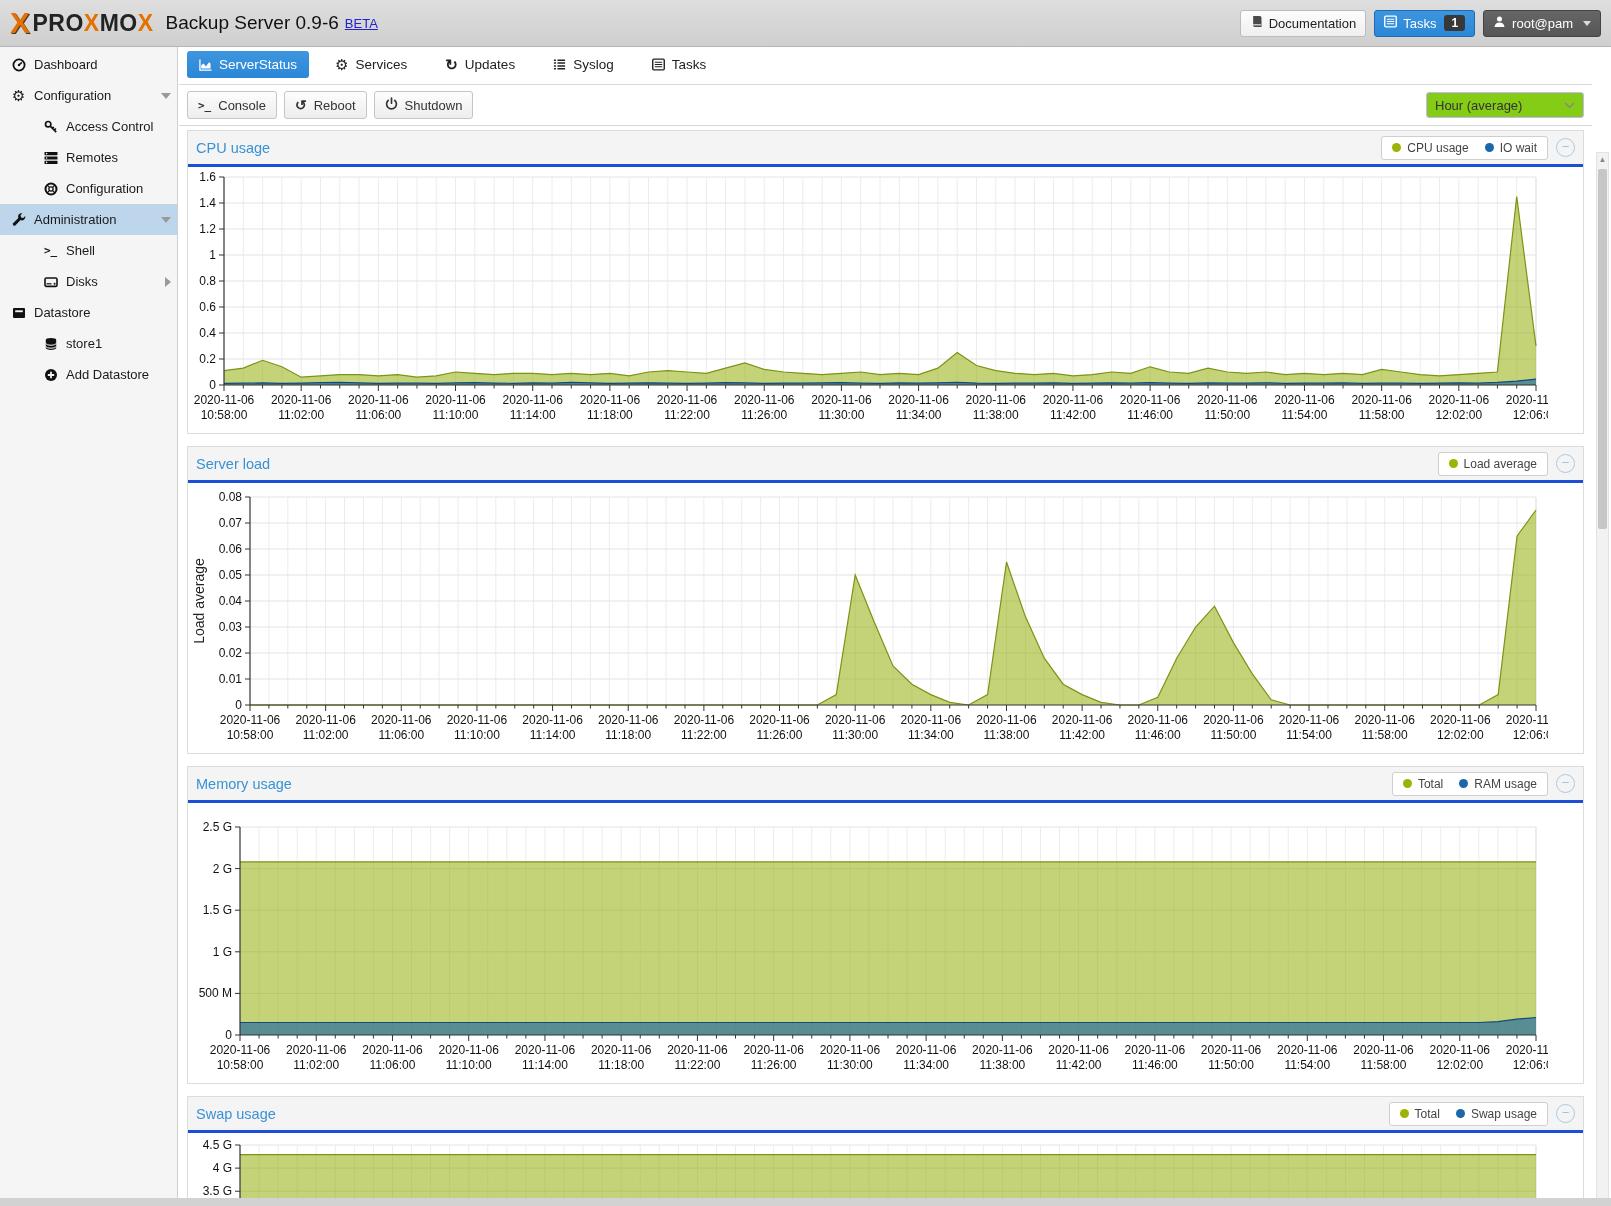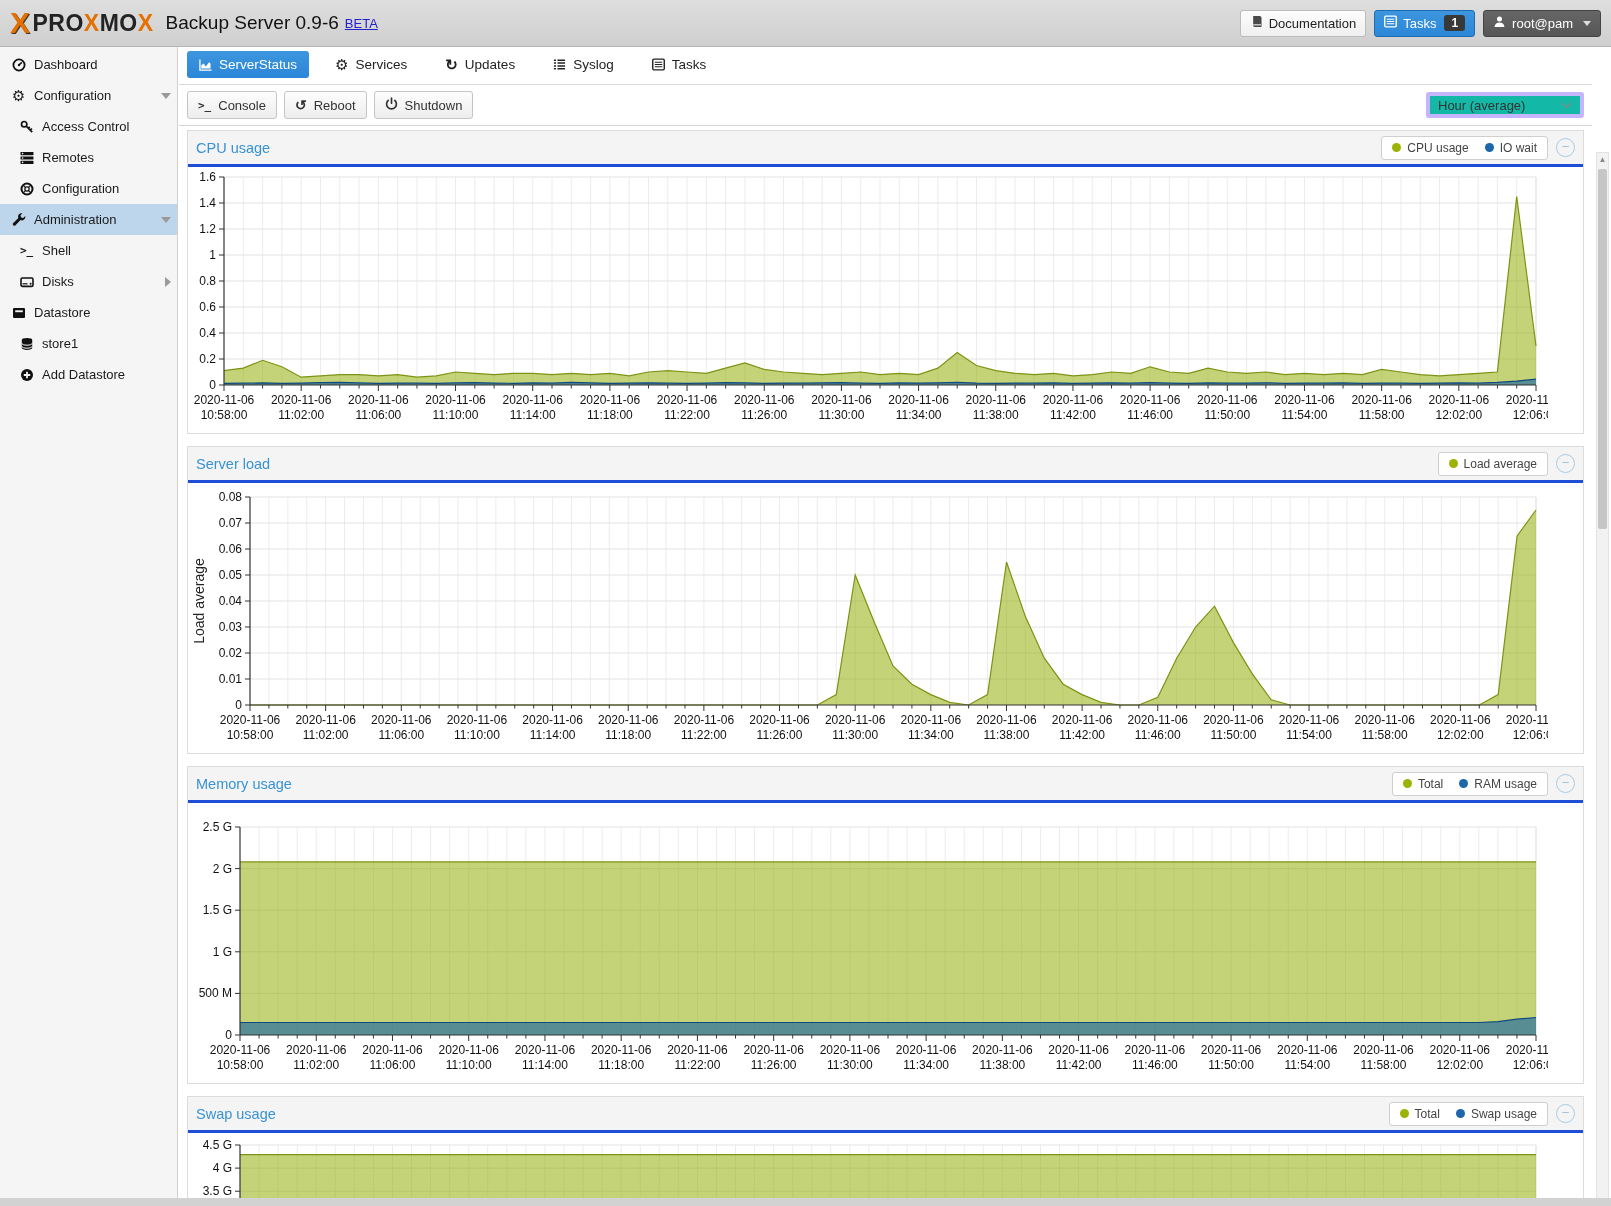--- a/index.html
+++ b/index.html
@@ -19,36 +19,36 @@
         border:1px solid #bcbcbc;background:linear-gradient(#fdfdfd,#efefef);color:#222;margin-left:8px;cursor:pointer;}
   .tbtn.blue{background:linear-gradient(#3d95dd,#2b87d8);border-color:#1c6ab0;color:#fff;}
   .tbtn.dark{background:linear-gradient(#666,#565656);border-color:#444;color:#fff;}
   .badge{background:#383838;color:#fff;font-size:12px;font-weight:bold;border-radius:3px;padding:1px 7px;margin-left:2px;}
   .caret{width:0;height:0;border-left:4px solid transparent;border-right:4px solid transparent;border-top:5px solid #ddd;margin-left:4px;}
   
   .sidebar{position:absolute;top:47px;left:0;width:178px;bottom:0;background:#f5f5f5;border-right:1px solid #d0d0d0;
            box-sizing:border-box;padding-top:2px;font-size:13px;}
   .nav{display:flex;align-items:center;height:31px;padding:0 6px 0 10px;cursor:pointer;color:#1a1a1a;position:relative;}
   .nav .ic{width:17px;display:inline-flex;justify-content:center;margin-right:7px;flex:0 0 17px;}
-  .nav.lvl1{padding-left:18px;}
+  .nav.lvl1{padding-left:42px;}
   .nav.sel{background:#bdd6ec;}
   .arr-d{margin-left:auto;width:0;height:0;border-left:5px solid transparent;border-right:5px solid transparent;border-top:6px solid #9a9a9a;}
   .arr-r{margin-left:auto;width:0;height:0;border-top:5px solid transparent;border-bottom:5px solid transparent;border-left:6px solid #9a9a9a;}
   .mono{font-family:"DejaVu Sans Mono",monospace;font-weight:bold;font-size:11px;}
   
   .main{position:absolute;top:47px;left:179px;right:19px;bottom:0;background:#fff;overflow:hidden;}
   .ptitle{padding:12px 0 4px 10px;font-size:15px;color:#3892d4;}
   .tabs{display:flex;align-items:center;gap:14px;padding:4px 0 6px 8px;border-bottom:1px solid #dadada;}
   .tab{display:flex;align-items:center;gap:7px;padding:6px 12px;font-size:13.5px;border-radius:3px;cursor:pointer;color:#222;}
   .tab.active{background:linear-gradient(#3d95dd,#2b87d8);color:#fff;}
   .tab .tic{display:inline-flex;}
   .toolbar{display:flex;align-items:center;padding:6px 8px;border-bottom:1px solid #d6d6d6;background:#fff;}
   .btn{display:flex;align-items:center;gap:7px;height:26px;padding:0 10px;margin-right:7px;font-size:13px;color:#333;
        border:1px solid #c5c5c5;border-radius:3px;background:linear-gradient(#fdfdfd,#ededed);cursor:pointer;}
-  .select{margin-left:auto;width:158px;height:26px;border:4px solid #c4b5fd;border-radius:3px;background:#14b8a6;
+  .select{margin-left:auto;width:158px;height:26px;border:1px solid #c4b5fd;border-radius:3px;background:#84cc16;
           display:flex;align-items:center;padding:0 8px;font-size:13px;color:#333;cursor:pointer;box-sizing:border-box;}
   .select svg{margin-left:auto;}
   .content{padding:4px 8px 0 8px;}
   .panel{border:1px solid #dcdcdc;margin-bottom:12px;background:#fff;}
   .phead{display:flex;align-items:center;height:33px;background:#f4f4f4;border-bottom:3px solid #1d4ed8;padding:0 8px;}
   .phead .t{font-size:14.5px;color:#3892d4;}
   .legend{margin-left:auto;display:flex;align-items:center;gap:16px;background:#fff;border:1px solid #cfcfcf;
           border-radius:3px;padding:4px 10px;font-size:12px;color:#444;}
   .leg-item{display:flex;align-items:center;gap:6px;}
   .dot{width:9px;height:9px;border-radius:50%;display:inline-block;}

